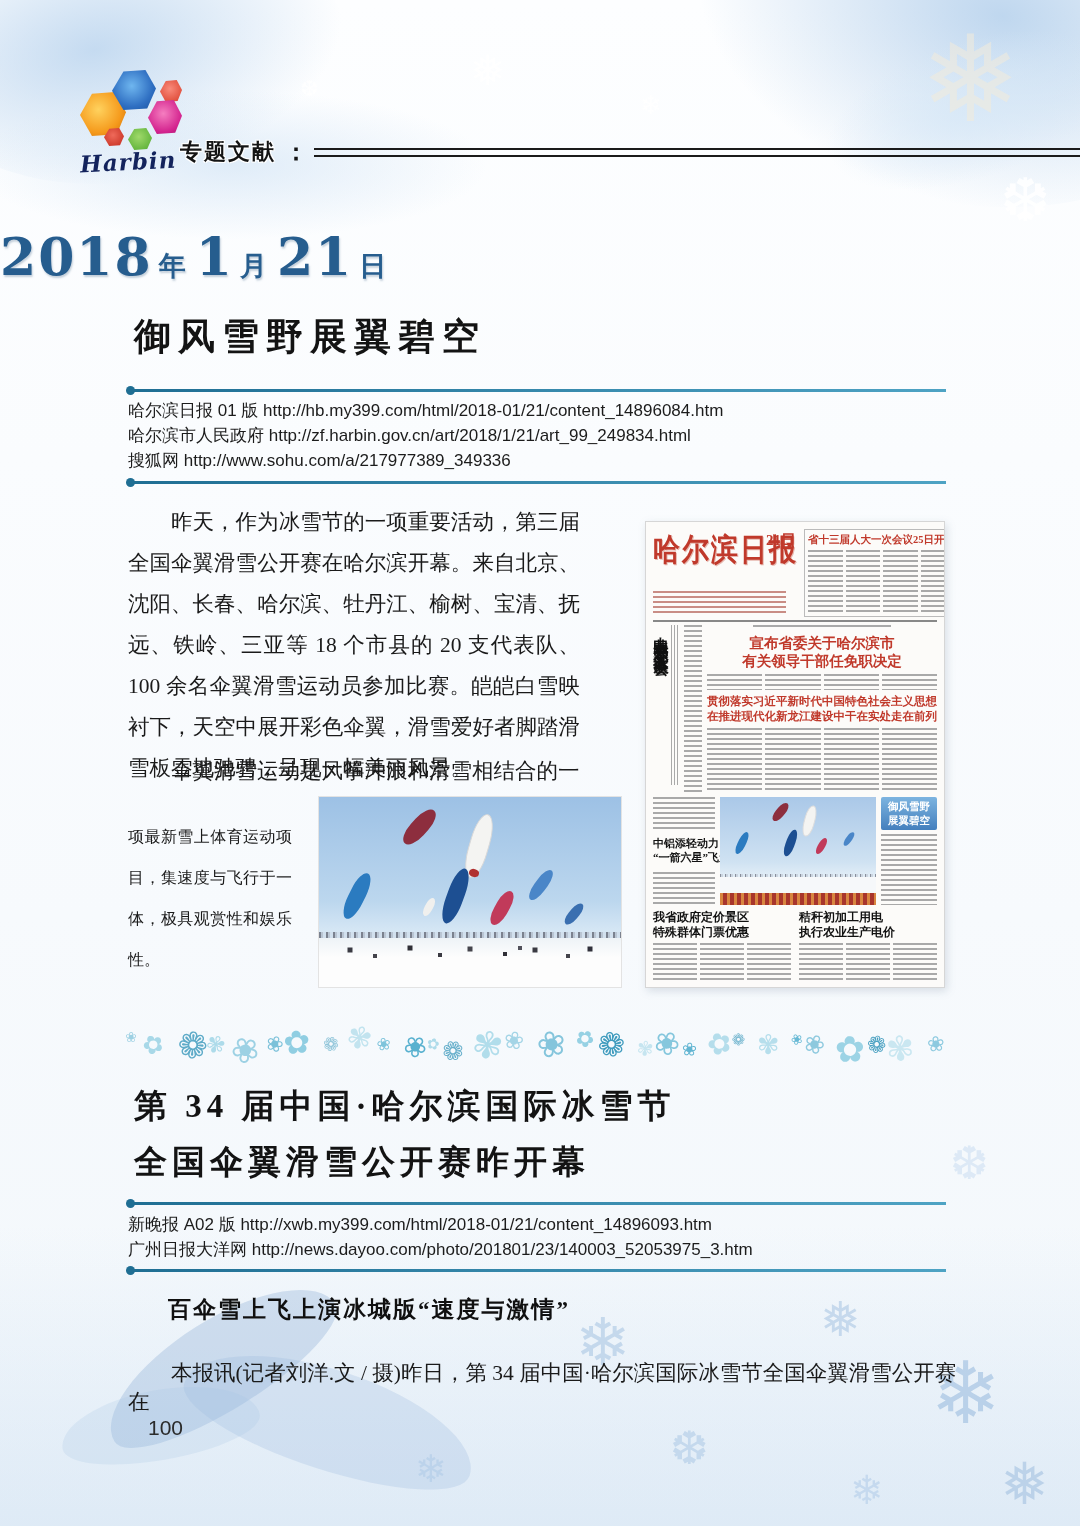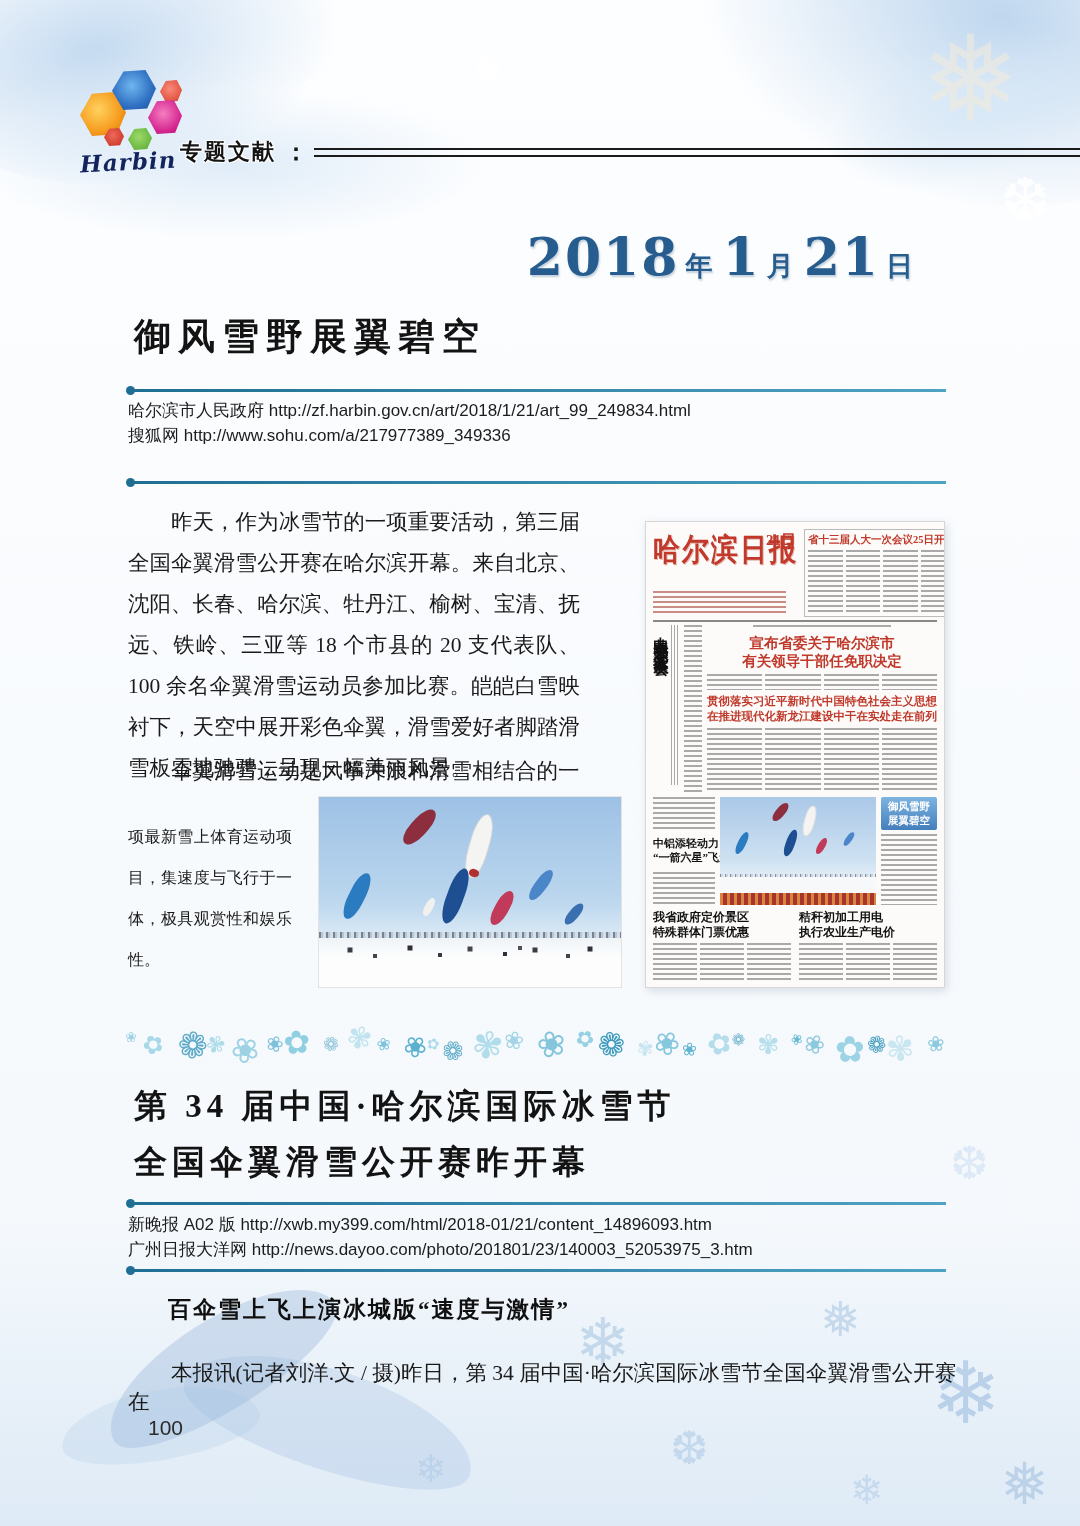--- a/index.html
+++ b/index.html
@@ -36,21 +36,21 @@
                font-size:23px;color:#13235c;letter-spacing:1px;transform:rotate(-3deg);}
   .banner-title{position:absolute;left:180px;top:102px;font-weight:bold;font-size:27px;letter-spacing:2px;color:#3e6cb0;
                text-shadow:-1px -1px 0 #fff,1px -1px 0 #fff,-1px 1px 0 #fff,1px 1px 0 #fff,2px 2px 2px rgba(60,90,140,.4);white-space:nowrap;}
   .banner-year{background:linear-gradient(90deg,#3fa04a,#3f7fc1,#d9a62e,#a8b43a);-webkit-background-clip:text;background-clip:text;color:transparent;margin-right:8px;font-family:"DejaVu Sans",sans-serif;}
   .section-row{position:absolute;left:180px;top:136px;width:900px;display:flex;align-items:center;}
   .section-label{font-family:"Liberation Sans","DejaVu Sans",sans-serif;font-weight:bold;font-size:22px;color:#141414;
                text-shadow:-1px -1px 0 #fff,1px -1px 0 #fff,-1px 1px 0 #fff,1px 1px 0 #fff;letter-spacing:2px;white-space:nowrap;}
   .section-colon{font-weight:bold;font-size:24px;margin:0 6px 0 8px;color:#141414;}
   .dbl-line{flex:1;height:5px;border-top:2px solid #1b1b1b;border-bottom:2px solid #1b1b1b;}
   
-  .date-title{position:absolute;left:0;top:226px;width:923px;text-align:right;color:#265d8e;white-space:nowrap;
+  .date-title{position:absolute;left:0;top:226px;width:923px;text-align:left;color:#265d8e;white-space:nowrap;
               text-shadow:1px 2px 2px rgba(90,120,150,.35);}
   .date-num{font-size:52px;font-weight:bold;font-family:"DejaVu Serif",serif;letter-spacing:2px;}
   .date-unit{font-size:27px;font-weight:bold;margin:0 10px 0 6px;}
   
   .title1{position:absolute;left:134px;top:312px;font-size:37px;font-weight:bold;letter-spacing:7px;color:#131313;}
   .rule{position:absolute;left:128px;width:818px;height:3px;background:linear-gradient(90deg,#1f6e93,#4ea3c4);}
   .rule::before{content:"";position:absolute;left:-2px;top:-3px;width:9px;height:9px;border-radius:50%;background:#1f6e93;}
   .r1{top:389px;} .r2{top:481px;} .r3{top:1202px;} .r4{top:1269px;}
   .sources{position:absolute;left:128px;font-family:"Liberation Sans","DejaVu Sans",sans-serif;font-size:17px;line-height:25px;color:#1c1c1c;}
   .s1{top:398px;} .s2{top:1212px;}
@@ -164,20 +164,21 @@
     <span class="dbl-line"></span>
   </div>
 
   <div class="date-title">
     <span class="date-num">2018</span><span class="date-unit">年</span><span class="date-num">1</span><span class="date-unit">月</span><span class="date-num">21</span><span class="date-unit">日</span>
   </div>
 
   <div class="title1">御风雪野展翼碧空</div>
   <div class="rule r1"></div>
   <div class="sources s1">
+    <div>哈尔滨日报 01 版 http://hb.my399.com/html/2018-01/21/content_14896084.htm</div>
     <div>哈尔滨市人民政府 http://zf.harbin.gov.cn/art/2018/1/21/art_99_249834.html</div>
     <div>搜狐网 http://www.sohu.com/a/217977389_349336</div>
   </div>
   <div class="rule r2"></div>
   <div class="para1">昨天，作为冰雪节的一项重要活动，第三届全国伞翼滑雪公开赛在哈尔滨开幕。来自北京、沈阳、长春、哈尔滨、牡丹江、榆树、宝清、抚远、铁岭、三亚等 18 个市县的 20 支代表队、100 余名伞翼滑雪运动员参加比赛。皑皑白雪映衬下，天空中展开彩色伞翼，滑雪爱好者脚踏滑雪板雪地驰骋，呈现一幅美丽风景。</div>
   <div class="para2-intro">伞翼滑雪运动是风筝冲浪和滑雪相结合的一</div>
   <div class="para2-side">项最新雪上体育运动项目，集速度与飞行于一体，极具观赏性和娱乐性。</div>
 
   <div class="photo">
     <div class="treeline"></div>

